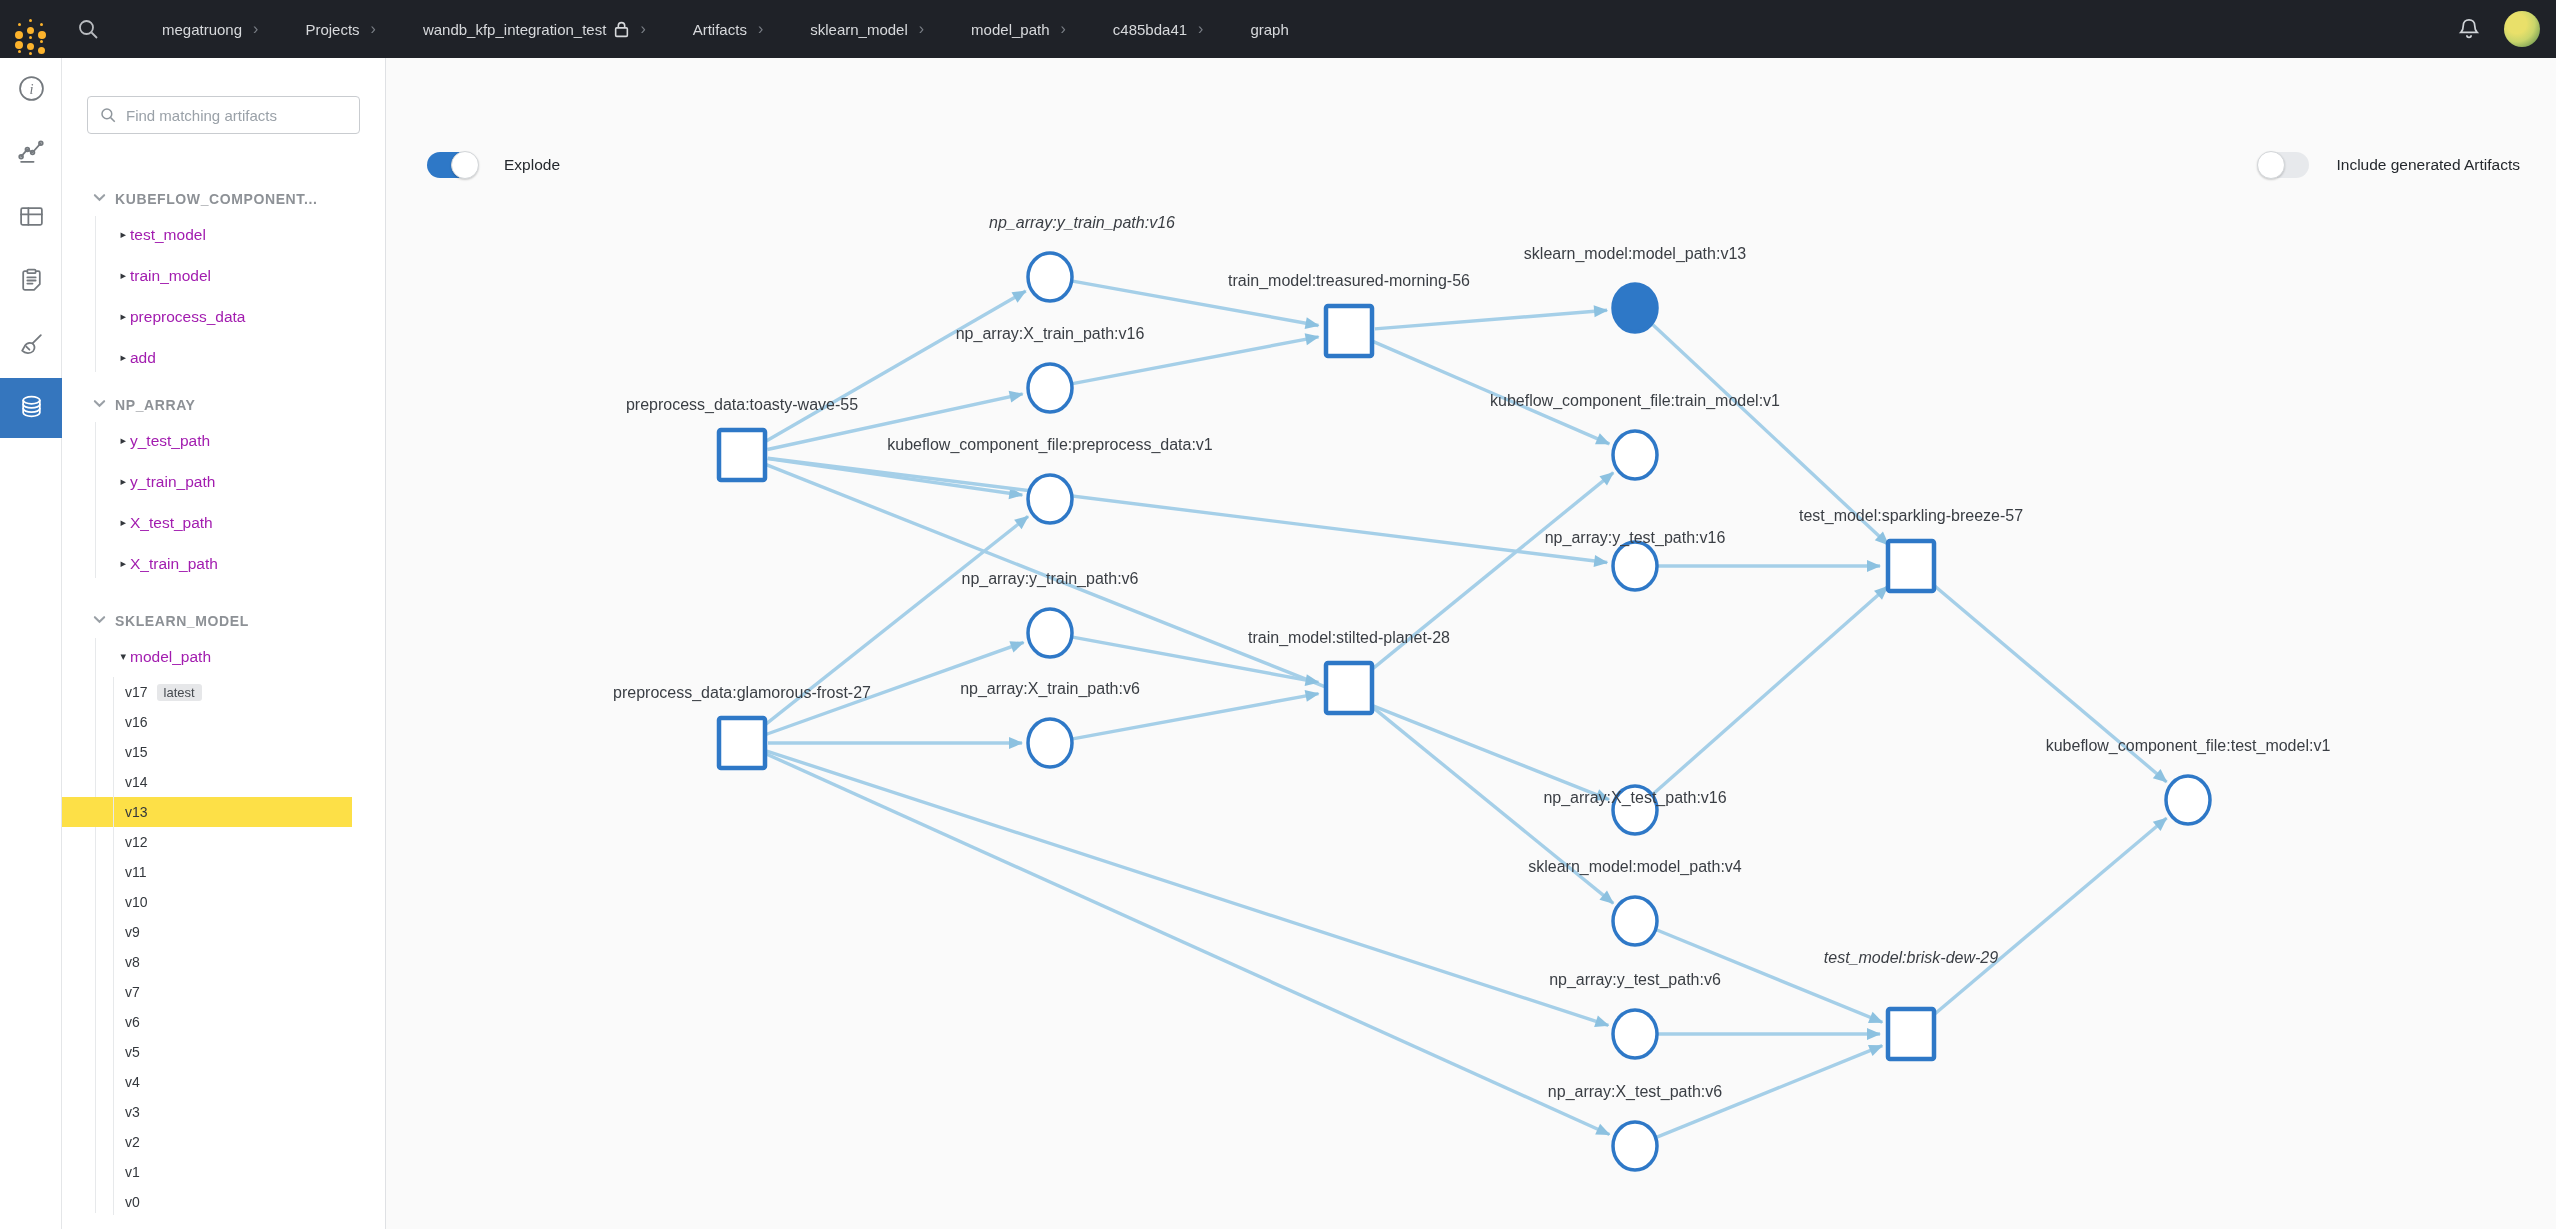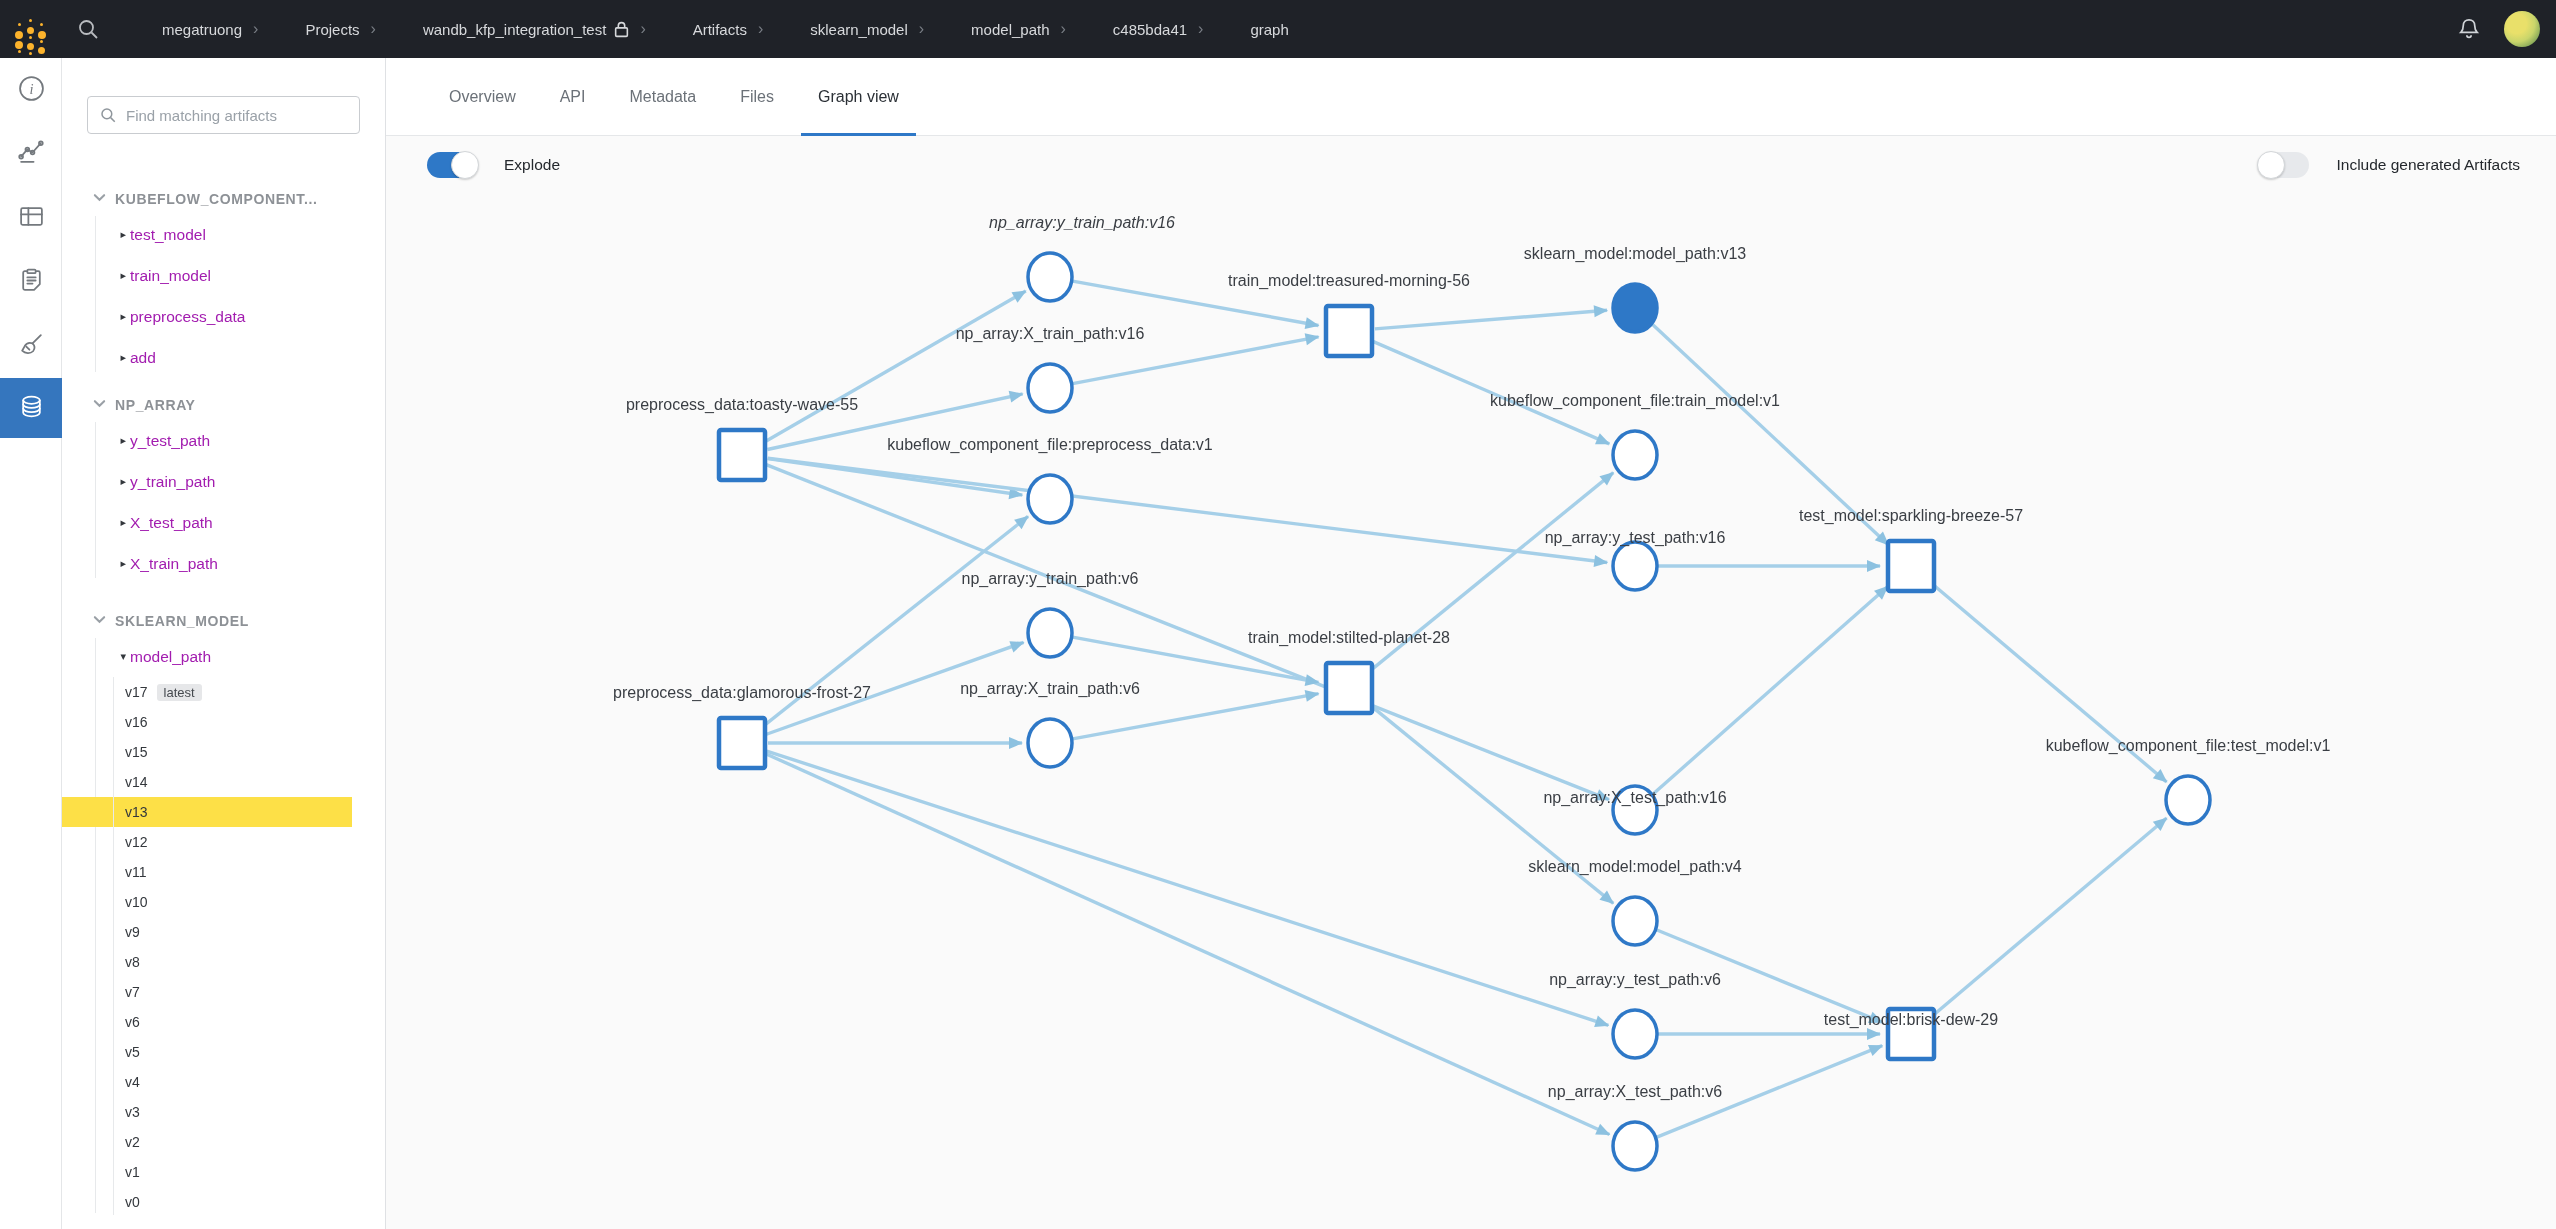--- a/index.html
+++ b/index.html
@@ -322,27 +322,20 @@
               <div class="ver-row">
                 <span>v0</span>
               </div>
             </div>
           </div>
         </div>
       </div>
   </div>
 
   <div class="main">
-    <div class="tabbar" id="tabbar">
-        <div class="tab">Overview</div>
-        <div class="tab">API</div>
-        <div class="tab">Metadata</div>
-        <div class="tab">Files</div>
-        <div class="tab active">Graph view</div>
-      </div>
 
     <div class="toolbar">
       <div class="toggle on" id="explode-toggle" style="background: rgb(46, 120, 199);">
         <div class="knob"></div>
       </div>
       <div class="toggle-label">Explode</div>
       <div class="toolbar-right">
         <div class="toggle off">
           <div class="knob"></div>
         </div>
@@ -412,19 +405,19 @@
         <div class="node-label" style="left: 1249px; top: 343px;">kubeflow_component_file:train_model:v1</div>
         <div class="node-label" style="left: 1249px; top: 480px;">np_array:y_test_path:v16</div>
         <div class="node-label" style="left: 1525px; top: 458px;">test_model:sparkling-breeze-57</div>
         <div class="node-label" style="left: 664px; top: 521px;">np_array:y_train_path:v6</div>
         <div class="node-label" style="left: 963px; top: 580px;">train_model:stilted-planet-28</div>
         <div class="node-label" style="left: 664px; top: 631px;">np_array:X_train_path:v6</div>
         <div class="node-label" style="left: 356px; top: 635px;">preprocess_data:glamorous-frost-27</div>
         <div class="node-label" style="left: 1249px; top: 740px;">np_array:X_test_path:v16</div>
         <div class="node-label" style="left: 1249px; top: 809px;">sklearn_model:model_path:v4</div>
         <div class="node-label" style="left: 1249px; top: 922px;">np_array:y_test_path:v6</div>
-        <div class="node-label" style="left: 1525px; top: 962px;">test_model:brisk-dew-29</div>
+        <div class="node-label" style="left: 1525px; top: 900px; font-style: italic;">test_model:brisk-dew-29</div>
         <div class="node-label" style="left: 1802px; top: 688px;">kubeflow_component_file:test_model:v1</div>
         <div class="node-label" style="left: 1249px; top: 1034px;">np_array:X_test_path:v6</div>
       </div>
   </div>
 
 </div>
 
 </body></html>

